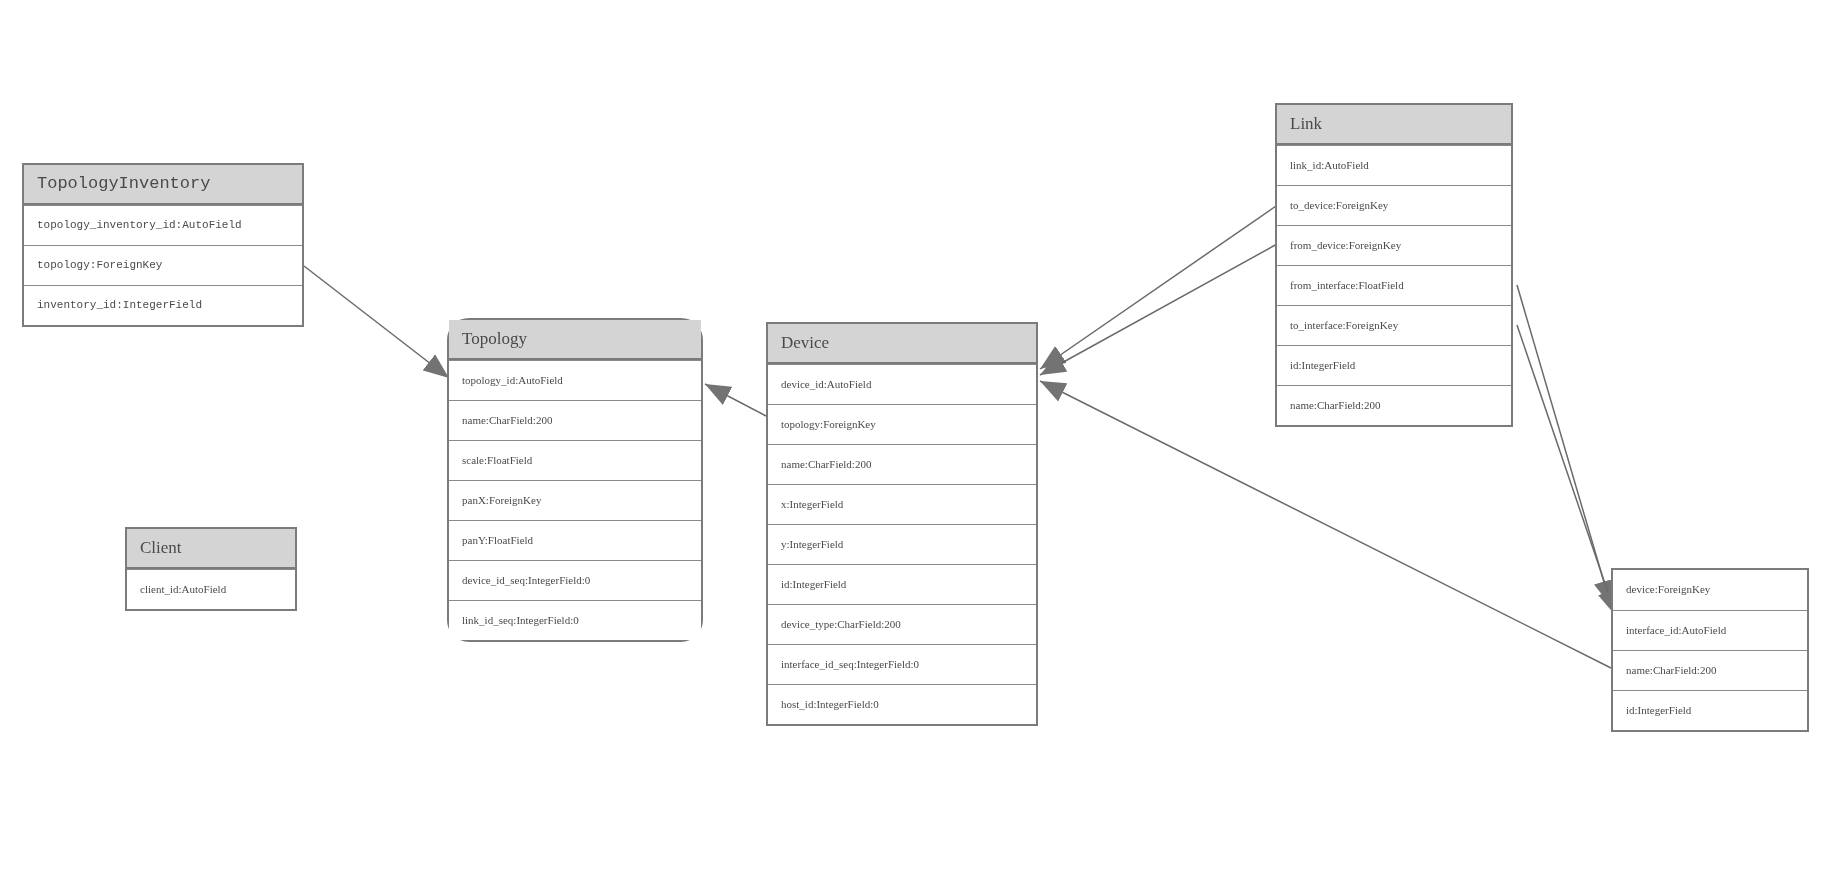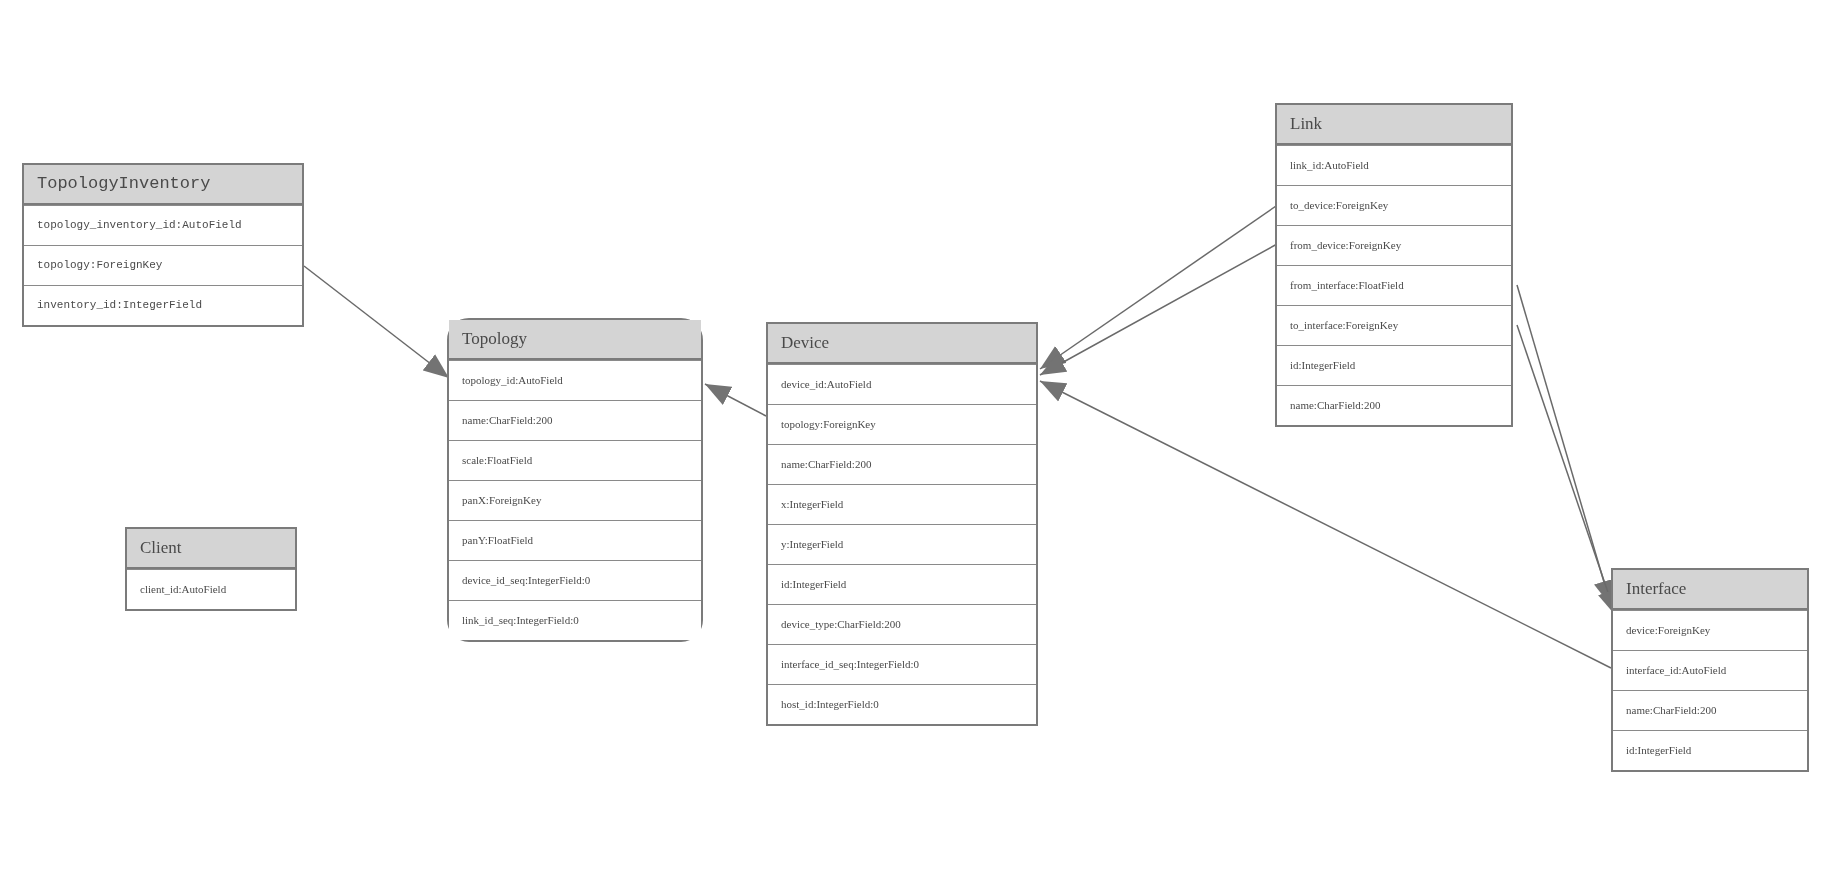--- a/index.html
+++ b/index.html
@@ -115,20 +115,19 @@
         <div class="entity-header">Link</div>
         <div class="entity-field">link_id:AutoField</div>
         <div class="entity-field">to_device:ForeignKey</div>
         <div class="entity-field">from_device:ForeignKey</div>
         <div class="entity-field">from_interface:FloatField</div>
         <div class="entity-field">to_interface:ForeignKey</div>
         <div class="entity-field">id:IntegerField</div>
         <div class="entity-field">name:CharField:200</div>
       </div>
       <div class="entity" style="left: 1611px; top: 568px; width: 198px;">
-        <div class="entity-header">Interface</div>
         <div class="entity-field">device:ForeignKey</div>
         <div class="entity-field">interface_id:AutoField</div>
         <div class="entity-field">name:CharField:200</div>
         <div class="entity-field">id:IntegerField</div>
       </div>
     </div>
 </div>
 
 </body></html>

